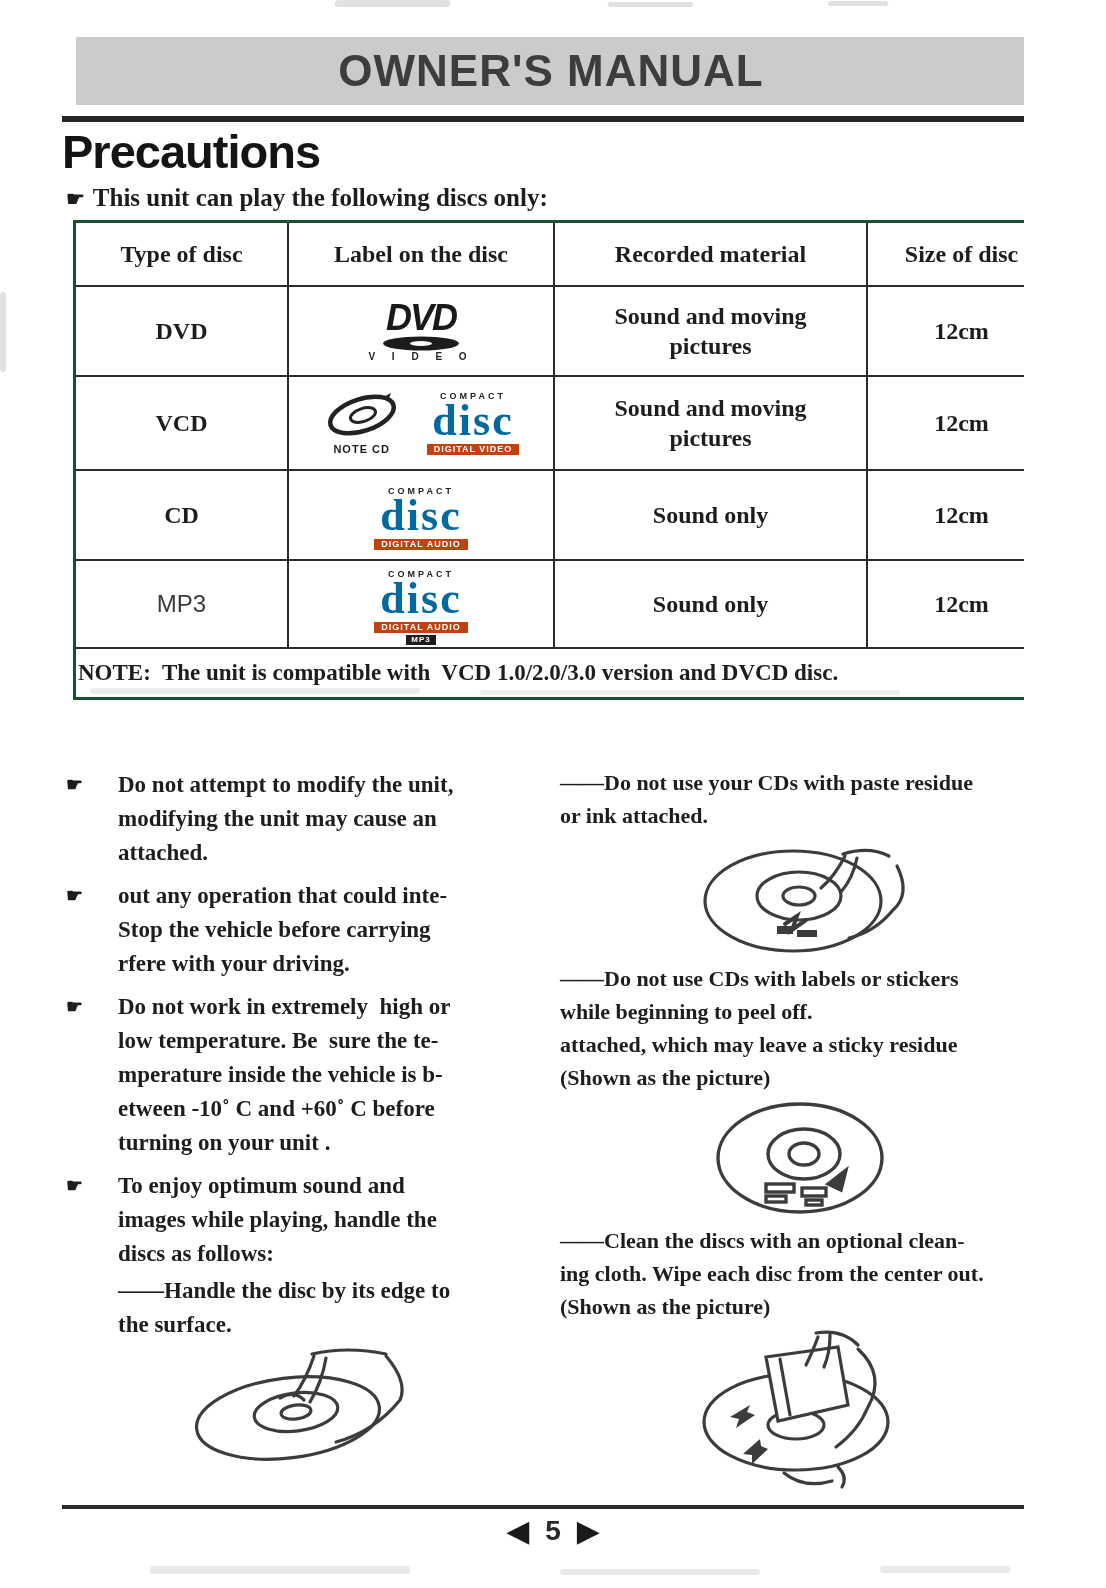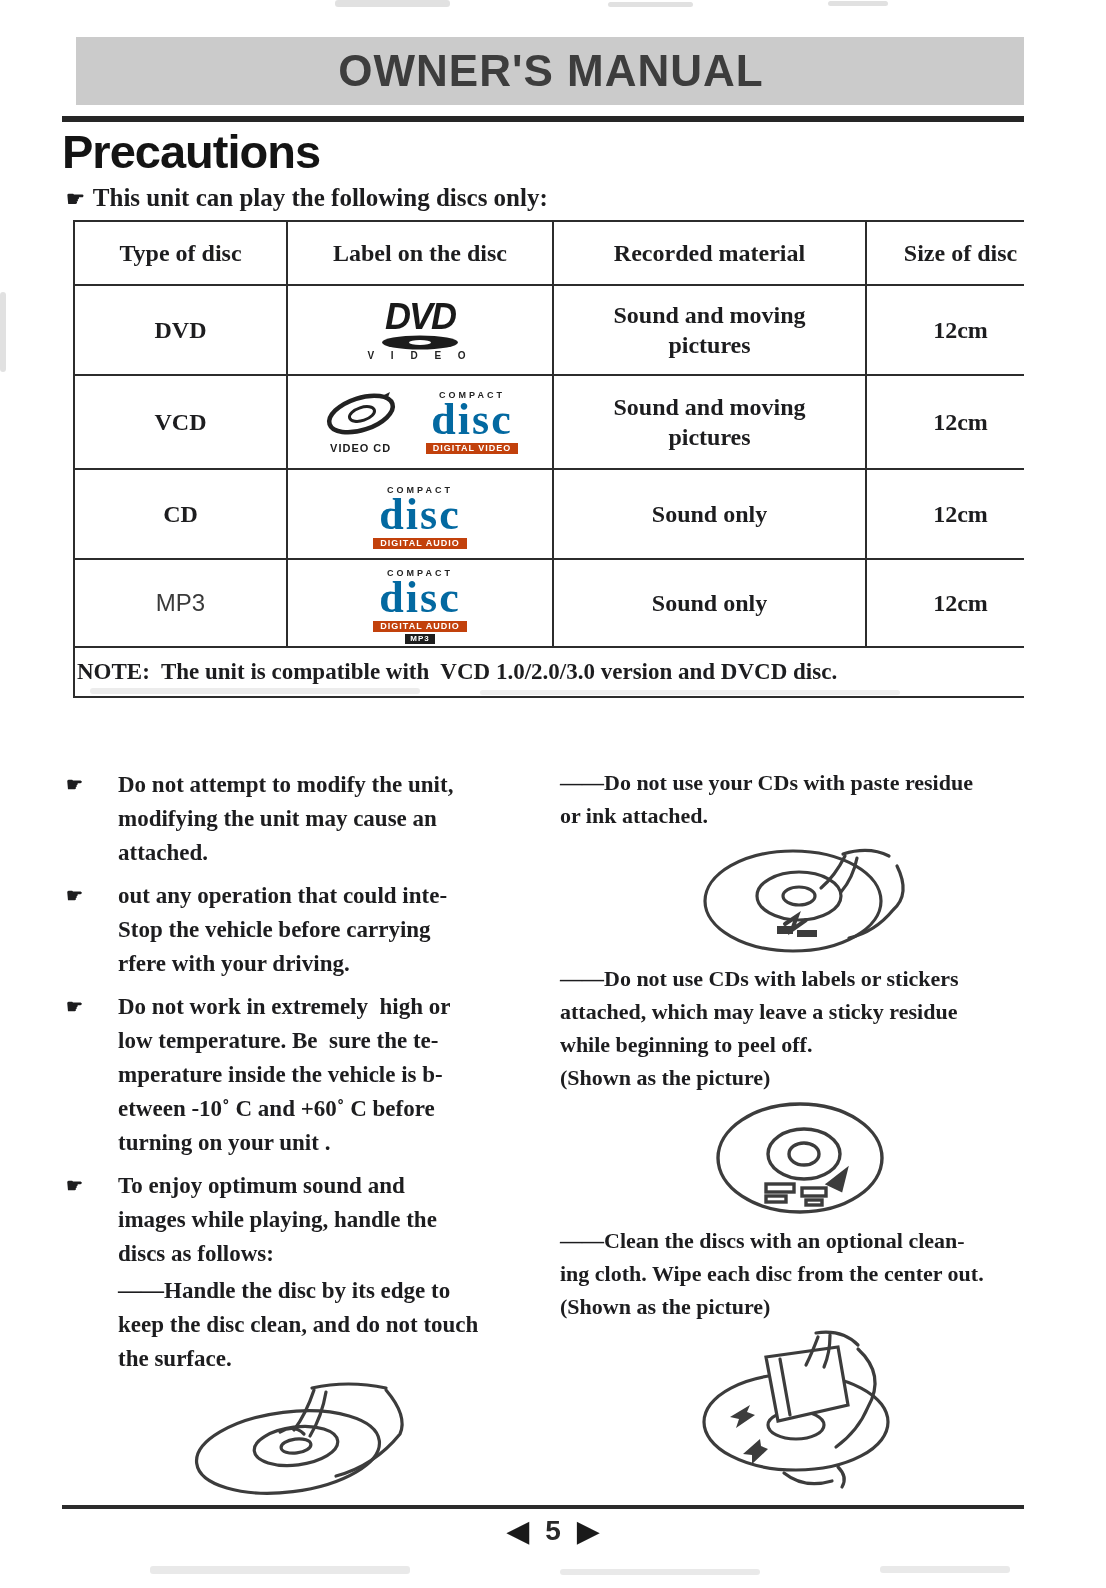--- a/index.html
+++ b/index.html
@@ -17,21 +17,21 @@
   .rule-top{position:absolute;left:62px;top:116px;width:968px;height:6px;background:#262626;}
 
   .section-title{position:absolute;left:62px;top:124px;font-family:"Liberation Sans",sans-serif;
                  font-size:47px;font-weight:800;letter-spacing:-1px;color:#141414;}
 
   .intro{position:absolute;left:66px;top:184px;font-size:25px;font-weight:700;white-space:pre-wrap;}
   .intro .glyph{font-size:21px;margin-right:8px;}
 
   
   table.disc-table{position:absolute;left:73px;top:220px;width:957px;border-collapse:collapse;
-                   border:1px solid #14532d;table-layout:fixed;}
+                   border:3px solid #14532d;table-layout:fixed;}
   .disc-table th,.disc-table td{border:2.5px solid #2c2c2c;padding:2px;vertical-align:middle;}
   .disc-table th{font-size:24px;font-weight:700;text-align:center;height:58px;}
   .c-type{width:207px;} .c-label{width:260px;} .c-mat{width:307px;} .c-size{width:183px;}
   .type-cell{font-size:24px;font-weight:700;text-align:center;}
   .type-cell.sans{font-family:"Liberation Sans",sans-serif;font-weight:400;color:#3a3a3a;}
   .label-cell{text-align:center;}
   .mat-cell,.size-cell{font-size:24px;font-weight:700;text-align:center;white-space:pre-wrap;line-height:1.25;}
   .note-cell{font-size:23px;font-weight:700;text-align:left;padding:8px 6px 8px 10px;white-space:pre-wrap;}
 
   
@@ -125,21 +125,21 @@
     <tr style="height:94px;">
       <td class="type-cell">VCD</td>
       <td class="label-cell">
         <span class="vcd-wrap">
           <span class="vcd-logo">
             <svg width="78" height="54" viewBox="0 0 78 54">
               <ellipse cx="39" cy="24" rx="33" ry="16" transform="rotate(-18 39 24)" fill="none" stroke="#222" stroke-width="4.5"></ellipse>
               <ellipse cx="40" cy="24" rx="13" ry="6.5" transform="rotate(-18 40 24)" fill="none" stroke="#222" stroke-width="3"></ellipse>
               <path d="M60 6 l8 -4 l-3 8 z" fill="#222"></path>
             </svg>
-            <span class="vcd-label">VIDEO CD</span>
+            <span class="vcd-label">NOTE CD</span>
           </span>
           <span class="cdlogo">
             <span class="cd-top">COMPACT</span>
             <span class="cd-main">disc</span>
             <span class="cd-bottom">DIGITAL VIDEO</span>
           </span>
         </span>
       </td>
       <td class="mat-cell">Sound and moving
 pictures</td>
@@ -209,21 +209,20 @@
     <div class="bullet" style="margin-bottom:3px;">
       <span class="glyph">☛</span>
       <div class="lines">
           <div>To enjoy optimum sound and</div>
           <div>images while playing, handle the</div>
           <div>discs as follows:</div>
         </div>
     </div>
     <div class="sub-para lines">
         <div>——Handle the disc by its edge to</div>
-        <div>keep the disc clean, and do not touch</div>
         <div>the surface.</div>
       </div>
 
     <div class="illus" style="margin-top:4px;">
       <svg width="250" height="118" viewBox="0 0 250 118" fill="none" stroke="#3c3c3c" stroke-width="3.2" stroke-linecap="round">
         <ellipse cx="112" cy="72" rx="92" ry="40" transform="rotate(-7 112 72)"></ellipse>
         <ellipse cx="120" cy="66" rx="42" ry="19" transform="rotate(-7 120 66)"></ellipse>
         <ellipse cx="120" cy="66" rx="15" ry="7" transform="rotate(-7 120 66)"></ellipse>
         <path d="M136 8 q36 -8 74 0"></path>
         <path d="M138 10 q-8 24 -20 40"></path>
@@ -250,22 +249,22 @@
         <rect x="104" y="94" width="20" height="7" fill="#3c3c3c" stroke="none"></rect>
         <path d="M150 18 q26 -8 46 2"></path>
         <path d="M152 20 q-10 20 -24 32"></path>
         <path d="M164 22 q-4 20 -16 34"></path>
         <path d="M204 30 q14 28 -4 44 q-18 22 -44 28"></path>
       </svg>
     </div>
 
     <div class="right-item lines">
         <div>——Do not use CDs with labels or stickers</div>
+        <div>while beginning to peel off.</div>
         <div>attached, which may leave a sticky residue</div>
-        <div>while beginning to peel off.</div>
         <div>(Shown as the picture)</div>
       </div>
 
     <div class="illus" style="margin:6px 0 8px 0;">
       <svg width="190" height="116" viewBox="0 0 190 116" fill="none" stroke="#3c3c3c" stroke-width="3.4" stroke-linecap="round">
         <ellipse cx="92" cy="58" rx="82" ry="54"></ellipse>
         <ellipse cx="96" cy="54" rx="36" ry="25"></ellipse>
         <ellipse cx="96" cy="54" rx="15" ry="11"></ellipse>
         <rect x="58" y="84" width="28" height="8"></rect>
         <rect x="58" y="96" width="20" height="6"></rect>

